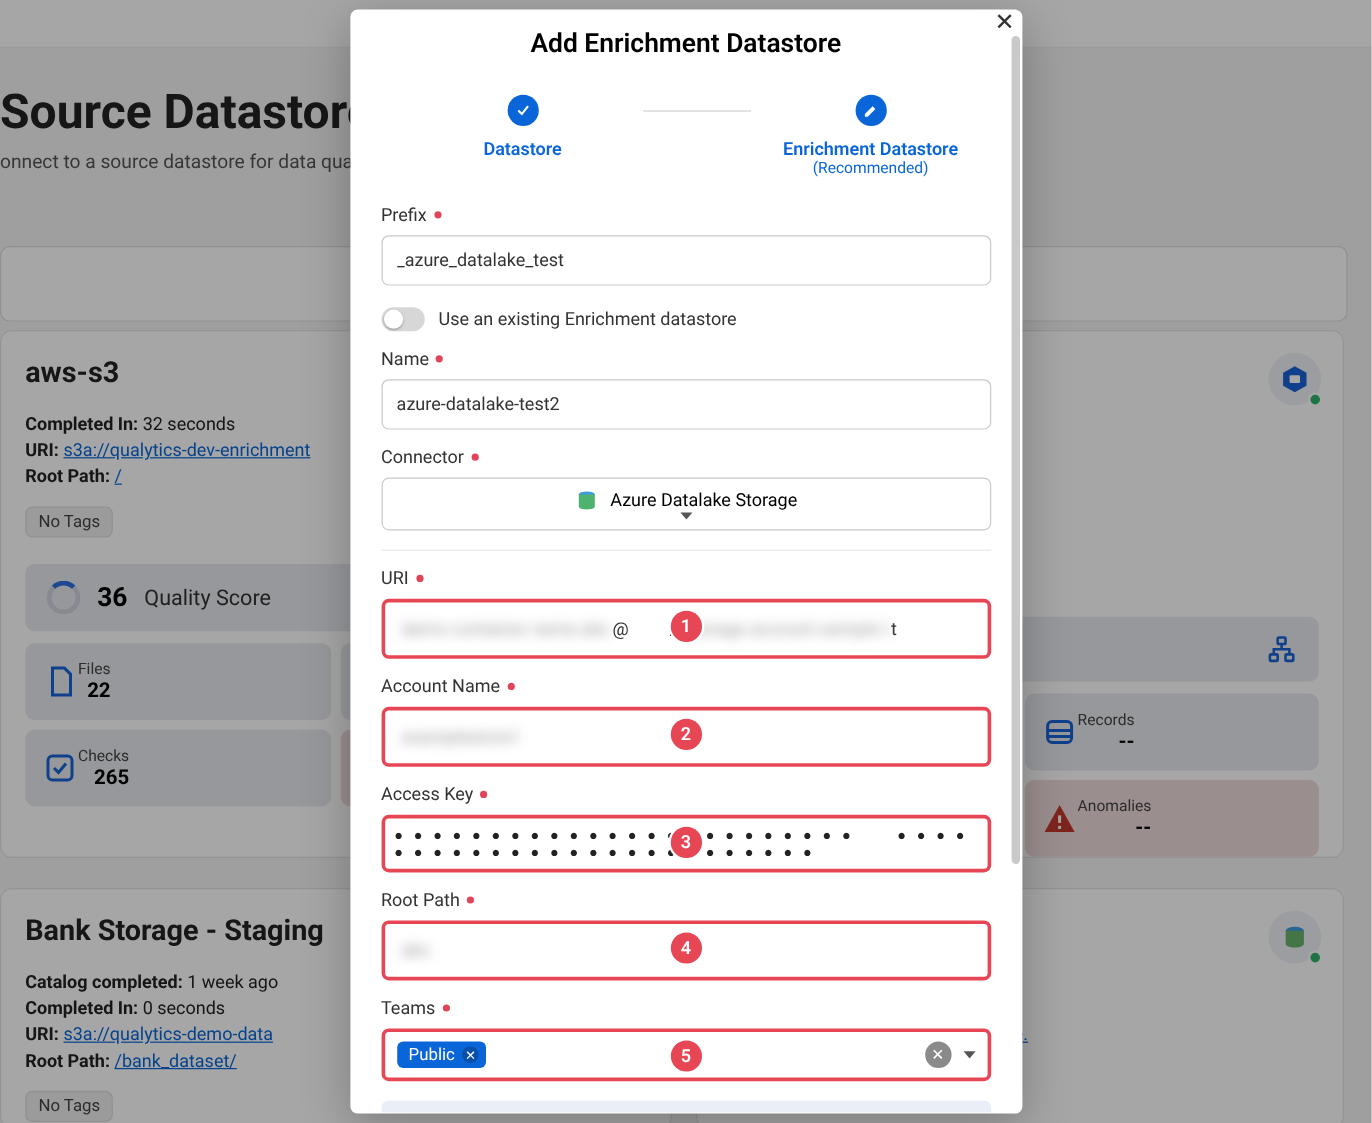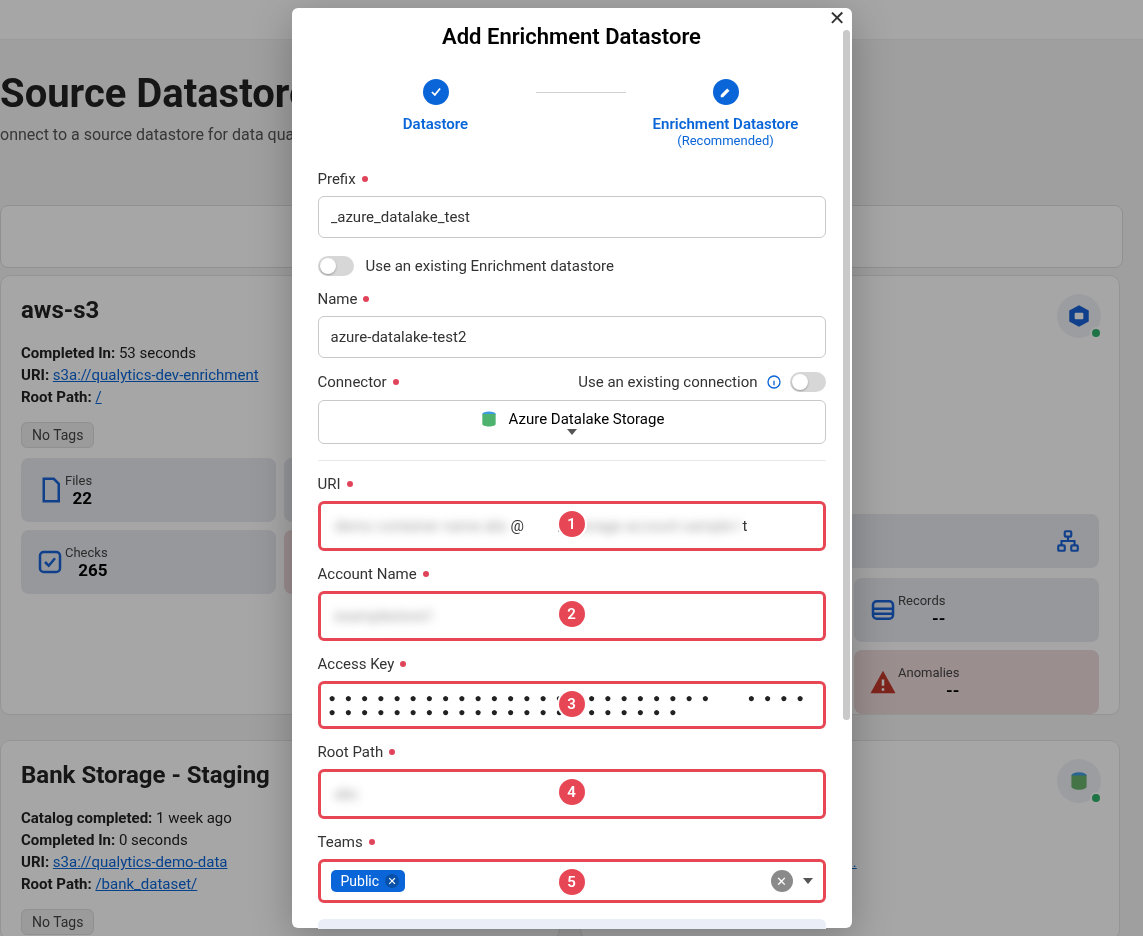--- a/index.html
+++ b/index.html
@@ -90,25 +90,30 @@
     <div class="search-wrap">
       <svg class="search-icon-svg" viewBox="0 0 24 24">
           <circle cx="11" cy="11" r="5" fill="none" stroke="#4aa3d6" stroke-width="2.5"></circle>
           <circle cx="11" cy="11" r="8" fill="none" stroke="#8fc3e2" stroke-width="2"></circle>
         </svg>
       <input class="search-input" placeholder="Search" style="">
     </div>
 
     <div class="card card1">
       <div class="card-title">aws-s3</div>
-      <div class="kv"><b>Completed In:</b> <span>53 seconds</span></div>
+      <div class="kv"><b>Completed In:</b> <span>32 seconds</span></div>
       <div class="kv"><b>URI:</b> <span class="link">s3a://qualytics-dev-enrichment</span></div>
       <div class="kv"><b>Root Path:</b> <span class="link">/</span></div>
       <span class="tag">No Tags</span>
 
+      <div class="qrow">
+        <div class="spinner"></div>
+        <span class="qscore-num">36</span>
+        <span class="qscore-label">Quality Score</span>
+      </div>
 
       <div class="statgrid">
         <div class="stat">
           <svg class="left-ic ic-blue" viewBox="0 0 24 24" stroke-width="2">
               <path d="M7 3h8l4 4v14H7z"></path>
             </svg>
           <div>
               <div class="lab">Files</div>
               <div class="val">22</div>
             </div>
@@ -279,28 +284,20 @@
       <span>Name</span>
       <span class="req-dot"></span>
     </div>
   <input class="text-input" value="azure-datalake-test2" style="">
 
   <div class="row-between" style="margin-top:14px;">
     <div class="fld-label" style="margin:0;">
         <span>Connector</span>
         <span class="req-dot"></span>
       </div>
-    <div class="connector-row-right">
-      <span class="toggle-label">Use an existing connection</span>
-      <svg class="info-ic" viewBox="0 0 24 24" fill="none" stroke="#0a66d8" stroke-width="2">
-          <circle cx="12" cy="12" r="9"></circle>
-          <path d="M12 8h.01M11 11h1v5h1"></path>
-        </svg>
-      <div class="toggle"></div>
-    </div>
   </div>
   <div class="select-box" style="margin-top:8px;">
     <div class="left">
       <svg class="azure-ic" viewBox="0 0 24 24">
           <ellipse cx="12" cy="6" rx="8" ry="3" fill="#3f9be0"></ellipse>
           <path d="M4 6v12c0 1.7 3.6 3 8 3s8-1.3 8-3V6" fill="#4db36e"></path>
         </svg>
       <span>Azure Datalake Storage</span>
     </div>
     <div class="caret"></div>

